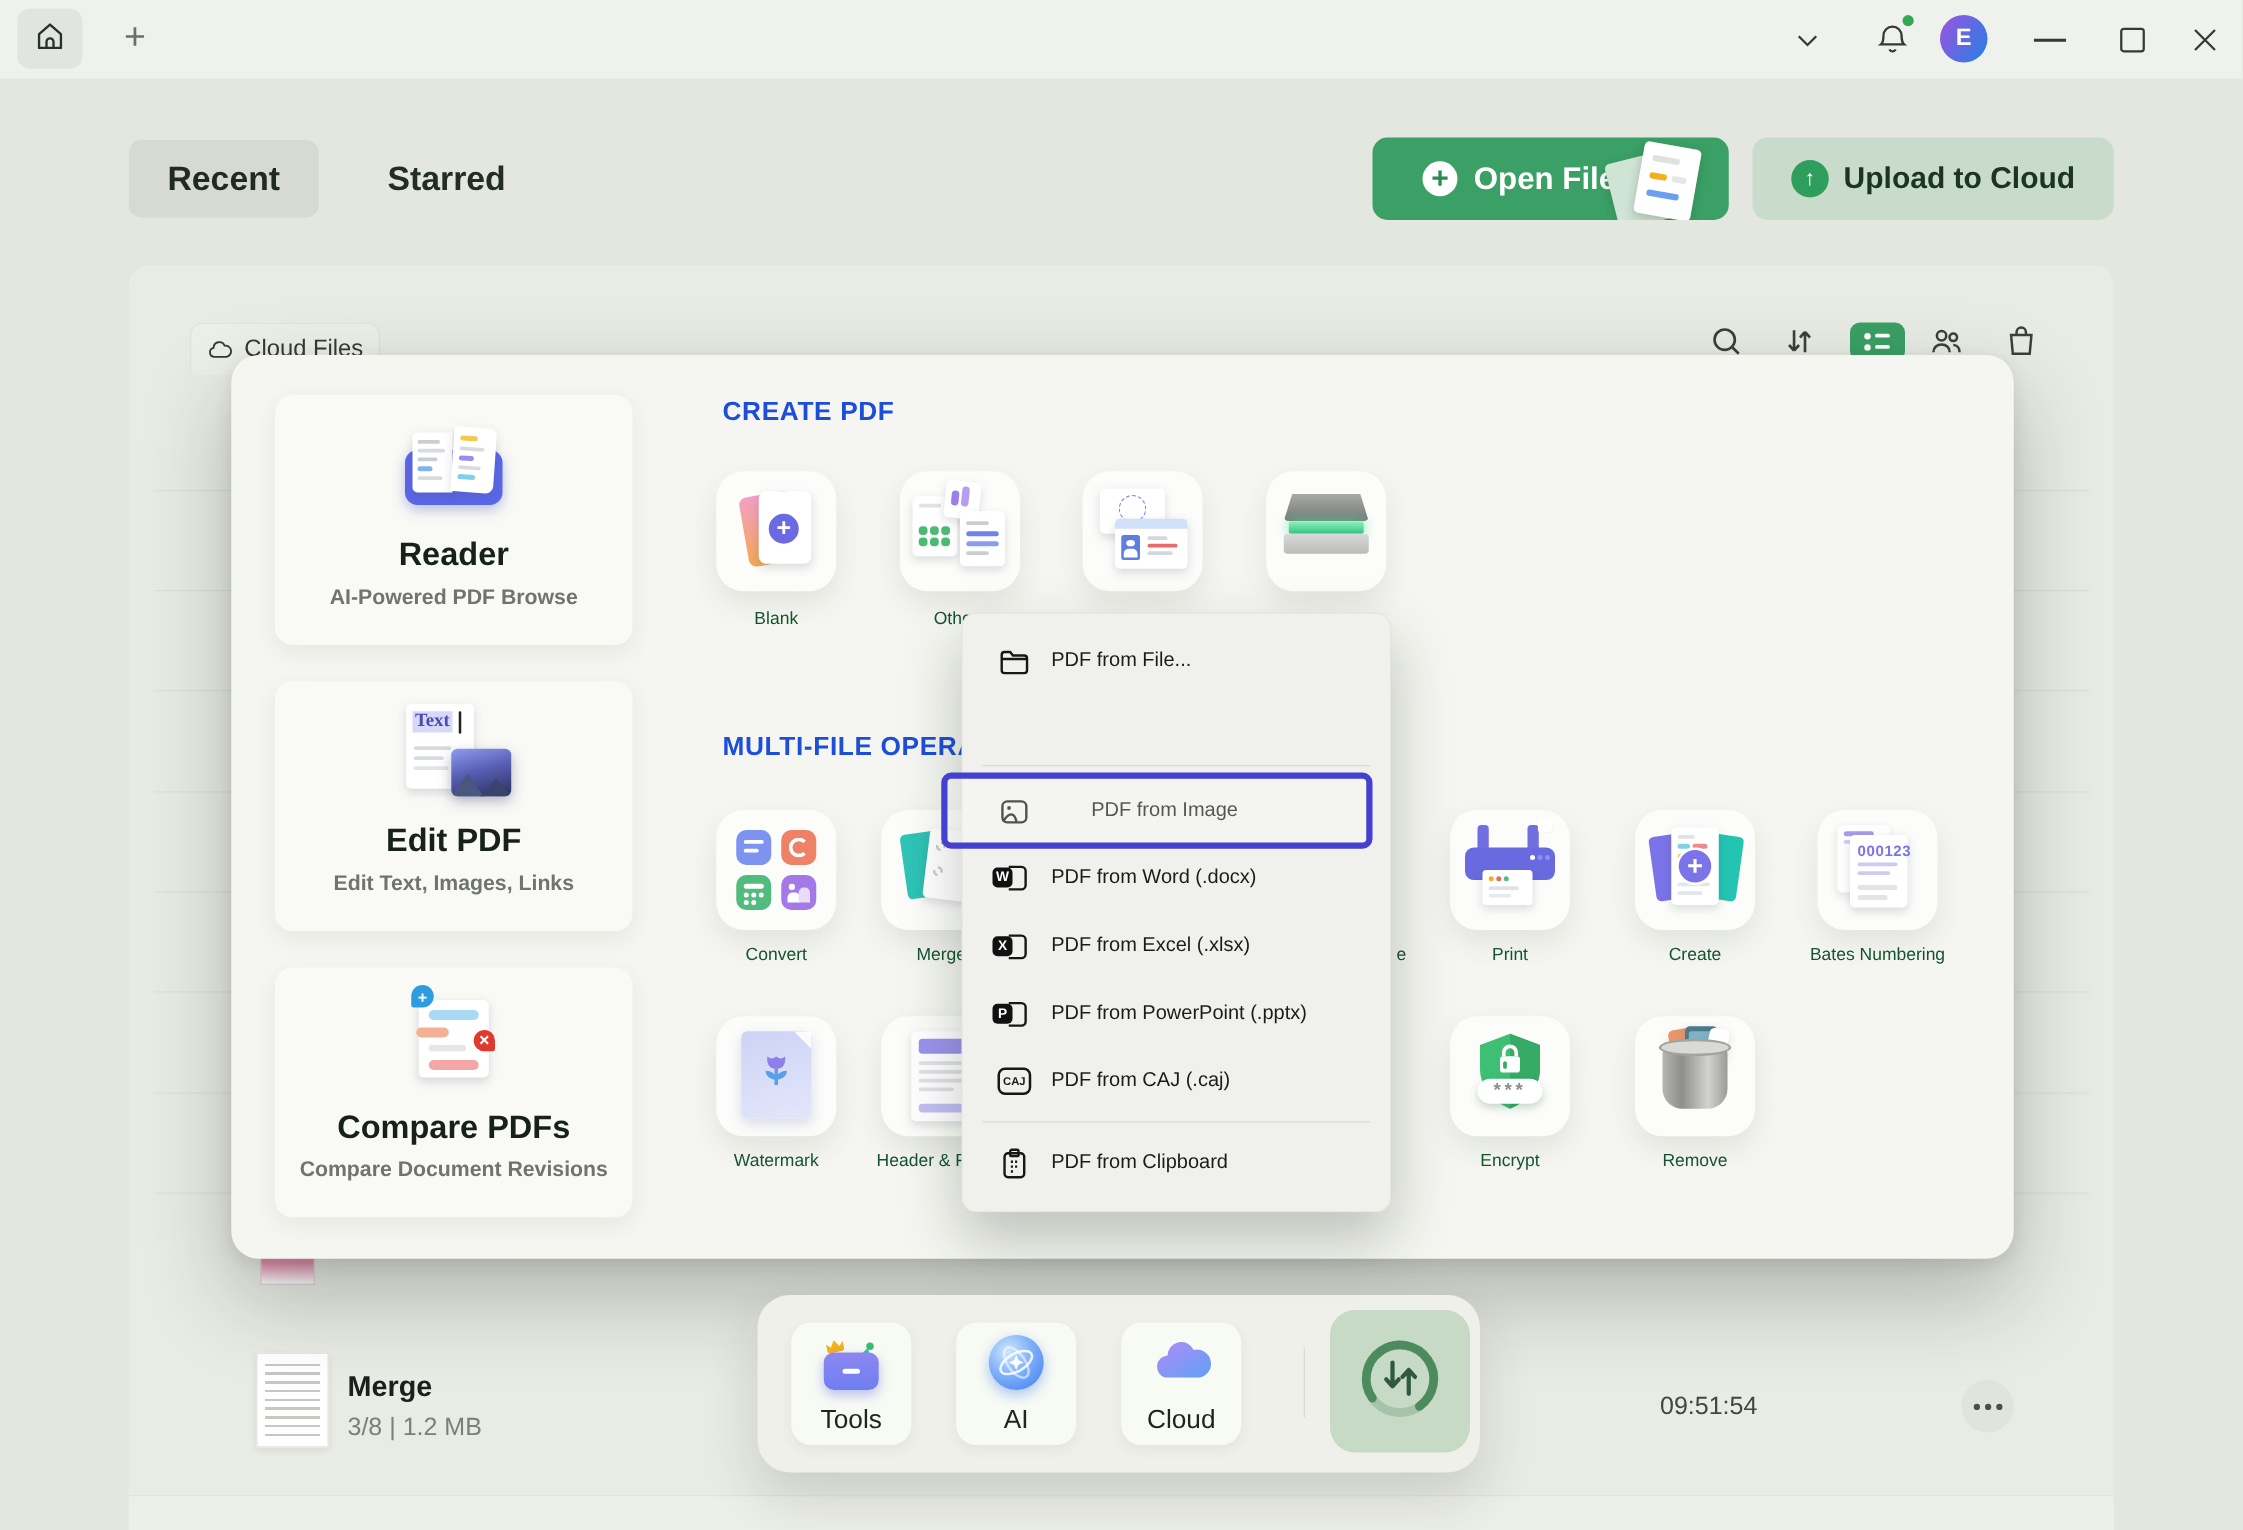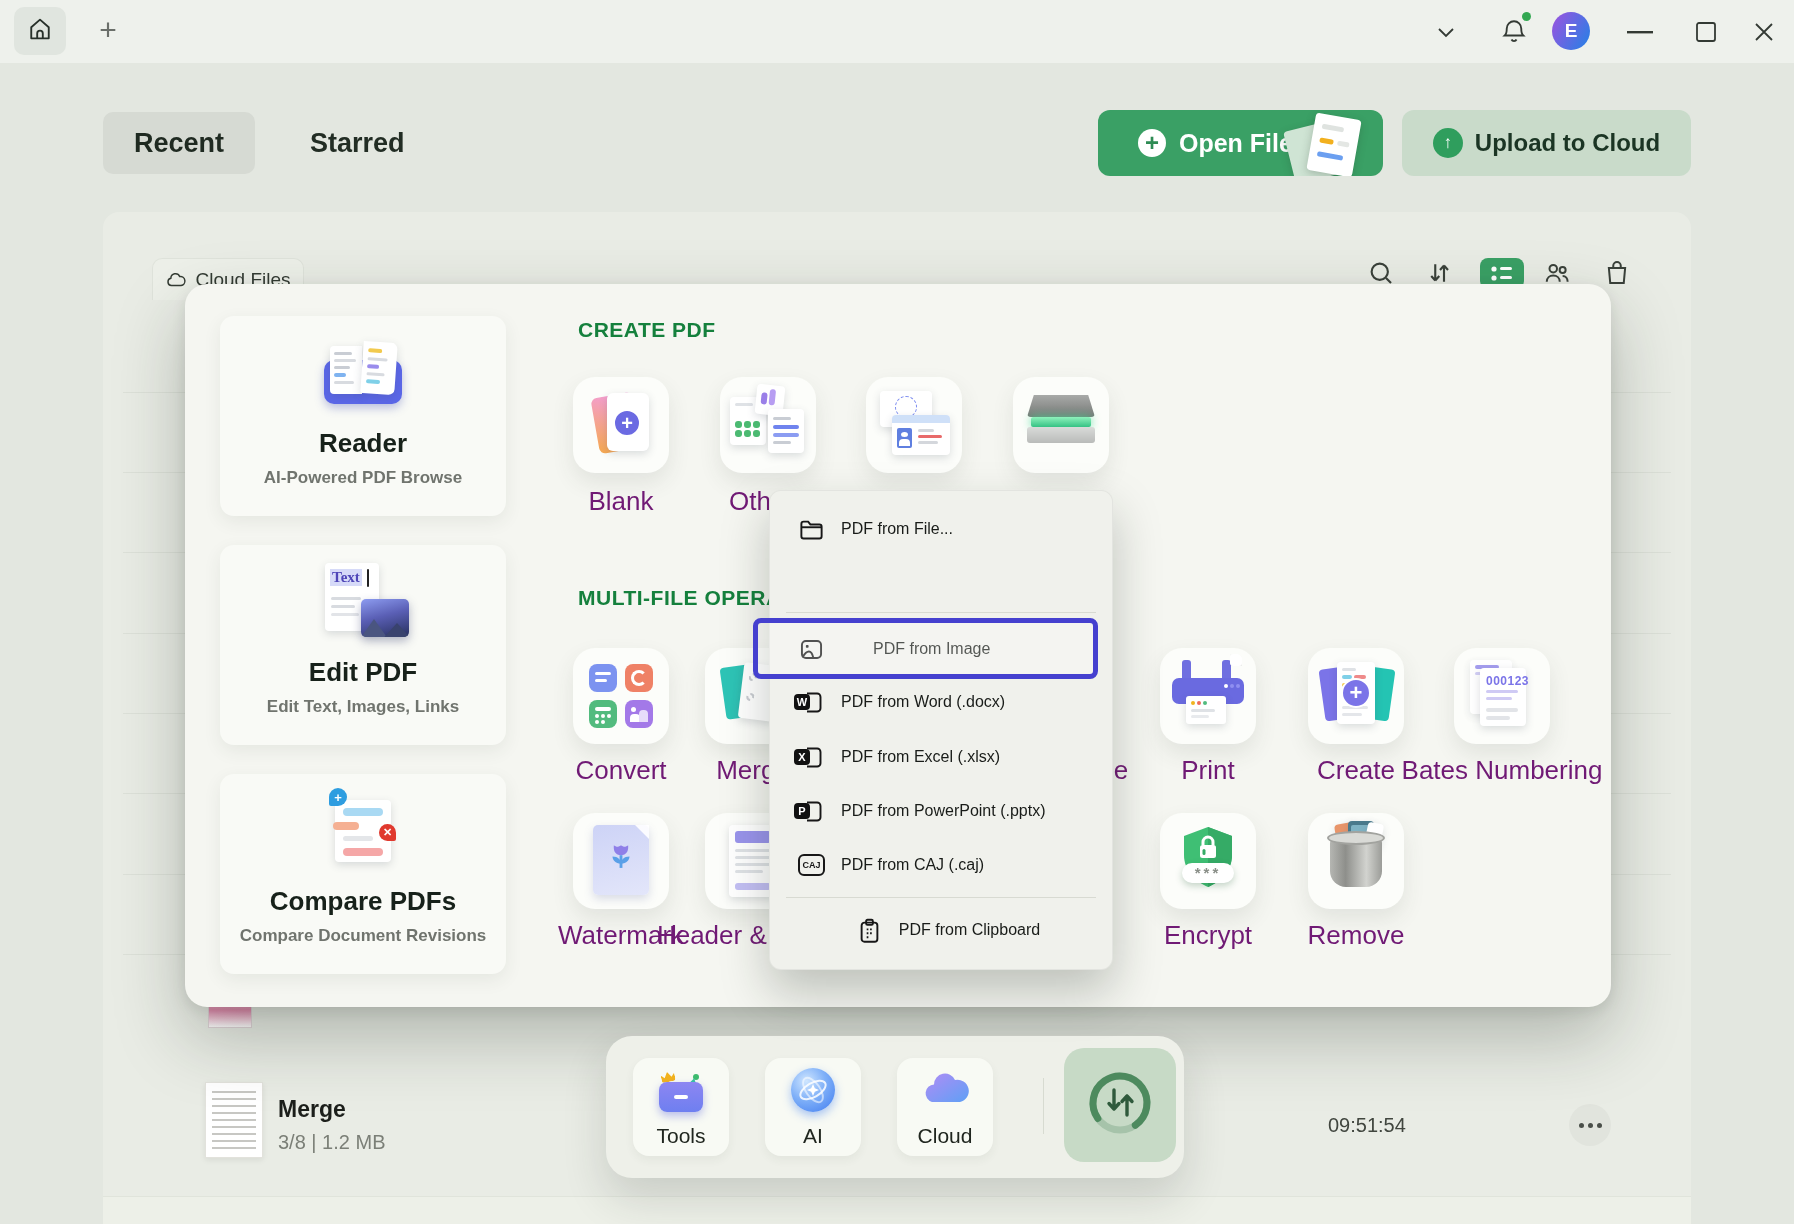--- a/index.html
+++ b/index.html
@@ -43,23 +43,23 @@
   .fdots { left:1569px; top:1104px; width:42px; height:42px; border-radius:50%; background:#e1e4dd; display:flex; align-items:center; justify-content:center; gap:4px; }
   .fdots i { width:5px; height:5px; border-radius:50%; background:#4a4f49; }
   .pink-thumb { left:208px; top:988px; width:44px; height:40px; background:linear-gradient(180deg,#f0c9d8,#e68bb0 55%,#fff); border:1px solid #e0d4d8; z-index:4; }
   .bottom-strip { left:103px; top:1196px; width:1588px; height:28px; background:#edf0e8; border-top:1px solid #e0e4db; }
 
   
   .modal { left:185px; top:284px; width:1426px; height:723px; background:#f5f6f1; border-radius:22px; box-shadow:0 30px 70px rgba(30,40,30,.28), 0 4px 14px rgba(30,40,30,.10); z-index:10; }
   .lcard { position:absolute; left:220px; width:286px; height:200px; background:#f9faf6; border-radius:14px; box-shadow:0 6px 18px rgba(50,60,50,.08); z-index:11; }
   .lcard-title { position:absolute; left:50%; transform:translateX(-50%); top:112px; font-size:26px; font-weight:700; color:#17211a; white-space:nowrap; }
   .lcard-sub { position:absolute; left:50%; transform:translateX(-50%); top:152px; font-size:17px; color:#70746e; white-space:nowrap;font-weight:bold; }
-  .sec-head { position:absolute; font-size:21px; font-weight:700; letter-spacing:.5px; color:#15803d; z-index:11; white-space:nowrap; }
+  .sec-head { position:absolute; font-size:21px; font-weight:700; letter-spacing:.5px; color:#1d4ed8; z-index:11; white-space:nowrap; }
   .tile { position:absolute; width:96px; height:96px; border-radius:22px; background:#fcfdfa; box-shadow:0 10px 22px rgba(55,65,55,.10); z-index:11; }
-  .tile-label { position:absolute; transform:translateX(-50%); font-size:26px; color:#701a75; z-index:11; white-space:nowrap; }
+  .tile-label { position:absolute; transform:translateX(-50%); font-size:14px; color:#14532d; z-index:11; white-space:nowrap; }
 
   
   .menu { left:769px; top:490px; width:344px; height:480px; background:#f0f1ec; border-radius:12px; border:1px solid rgba(0,0,0,.05); box-shadow:0 22px 48px rgba(25,35,25,.25); z-index:30; }
   .mi { position:absolute; left:14px; right:14px; height:46px; display:flex; align-items:center; gap:16px; padding-left:14px; border-radius:8px; }
   .mi-ic { width:27px; height:27px; color:#171717; flex:0 0 27px; display:flex; align-items:center; justify-content:center; position:relative; }
   .mi-label { font-size:16px; color:#191c19; white-space:nowrap; }
   .msep { position:absolute; left:16px; right:16px; height:1px; background:#d8dad2; }
   .hilite { left:753px; top:618px; width:345px; height:61px; border:5px solid #4540cf; border-radius:8px; background:rgba(255,255,255,.25); z-index:32; pointer-events:none; }
   .lbadge { position:absolute; left:-4px; top:5px; width:16px; height:16px; background:#111; border-radius:4px; color:#fff; font-size:11px; font-weight:700; display:flex; align-items:center; justify-content:center; }
   .caj-box { border:2px solid #171717; border-radius:6px; width:27px; height:22px; font-size:9px; font-weight:700; color:#171717; display:flex; align-items:center; justify-content:center; letter-spacing:0; }
@@ -491,21 +491,21 @@
     </span>
     <span class="mi-label">PDF from PowerPoint (.pptx)</span>
   </div>
   <div class="mi" style="top:351px;">
     <span class="mi-ic">
         <span class="caj-box">CAJ</span>
       </span>
     <span class="mi-label">PDF from CAJ (.caj)</span>
   </div>
   <div class="msep" style="top:406px;"></div>
-  <div class="mi" style="top:416px;justify-content:center;">
+  <div class="mi" style="top:416px;">
     <span class="mi-ic">
       <svg width="27" height="27" viewBox="0 0 24 24" fill="none" stroke="currentColor" stroke-width="1.7">
           <rect x="5" y="5" width="14" height="17" rx="2.5"></rect>
           <rect x="9" y="2.5" width="6" height="4.5" rx="1.2"></rect>
           <path d="M9.5 11h5M9.5 14.5h5M9.5 18h3" stroke-dasharray="1.5 1.5"></path>
         </svg>
     </span>
     <span class="mi-label">PDF from Clipboard</span>
   </div>
 </div>

